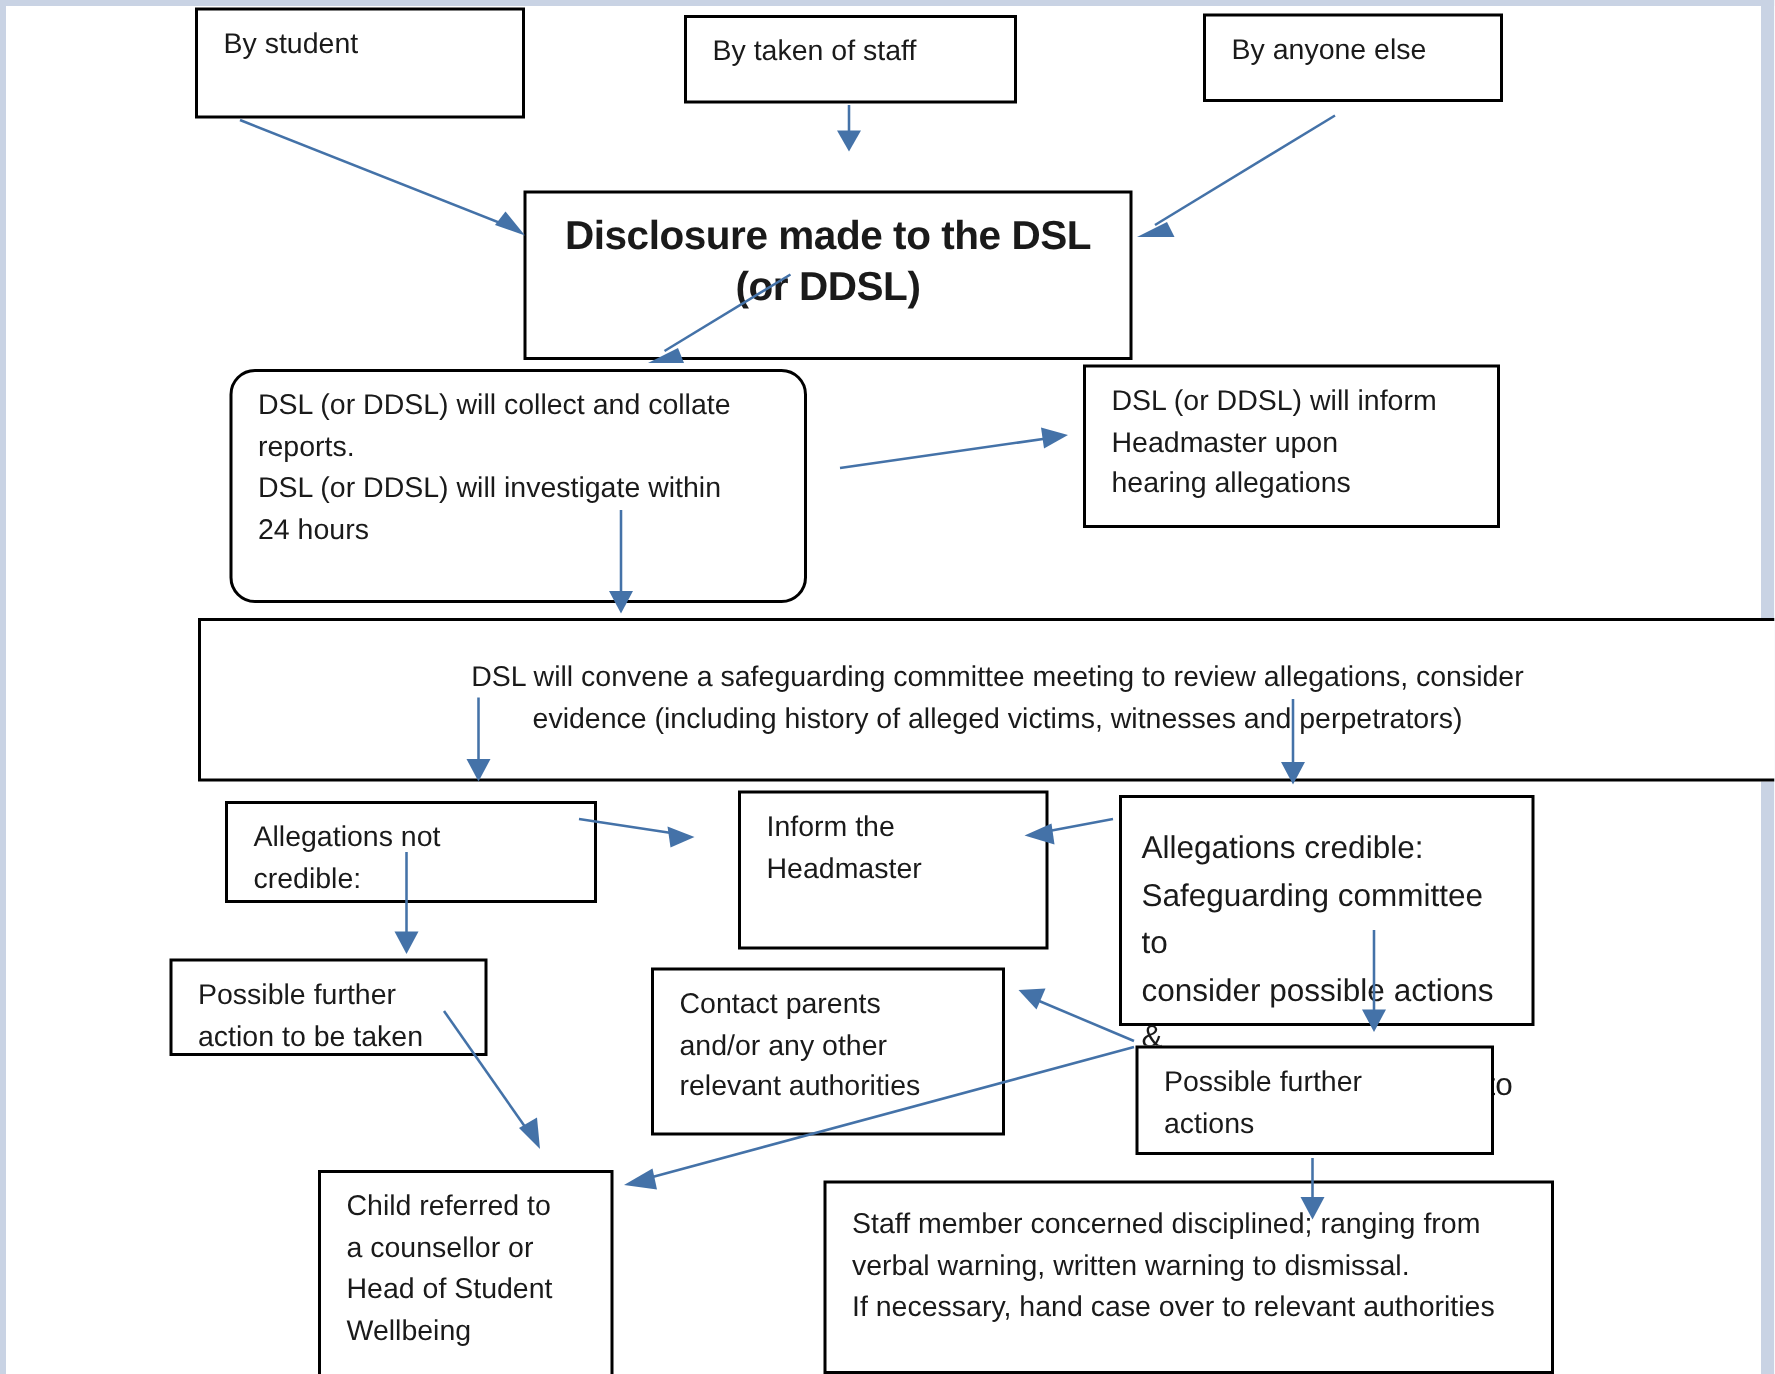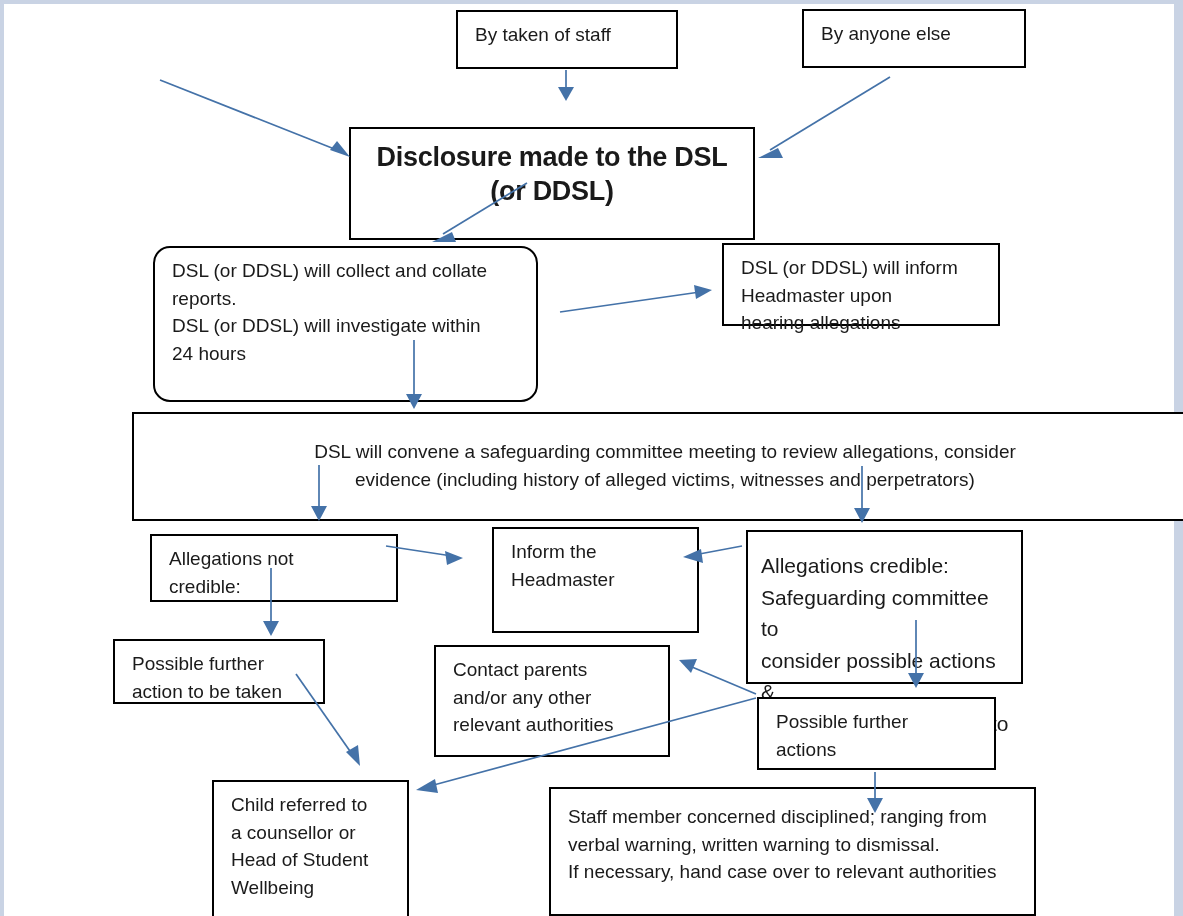--- a/index.html
+++ b/index.html
@@ -150,34 +150,35 @@
       <line x1="756" y1="698" x2="430" y2="786"></line>
       <polygon class="head" points="416,790 435,779 438,793"></polygon>
     </g>
 
     <g>
       <line x1="875" y1="772" x2="875" y2="802"></line>
       <polygon class="head" points="875,813 867,798 883,798"></polygon>
     </g>
   </svg>
 
+  <div class="node" style="left:130px; top:5px; width:220px; height:74px;">By student</div>
 
   <div class="node" style="left:456px; top:10px; width:222px; height:59px;">By taken of staff</div>
 
-  <div class="node" style="left:802px; top:9px; width:224px; height:59px;">By anyone else</div>
+  <div class="node" style="left:802px; top:9px; width:200px; height:59px;">By anyone else</div>
 
   <div class="node title" style="left:349px; top:101px; width:406px; height:113px;margin-top:26px;">Disclosure made to the DSL
 (or DDSL)</div>
 
   <div class="node" style="left:153px; top:246px; width:385px; height:156px;border-radius:17px;">DSL (or DDSL) will collect and collate
 reports.
 DSL (or DDSL) will investigate within
 24 hours</div>
 
-  <div class="node" style="left:722px; top:243px; width:278px; height:83px;">DSL (or DDSL) will inform
+  <div class="node" style="left:722px; top:243px; width:278px; height:109px;">DSL (or DDSL) will inform
 Headmaster upon
 hearing allegations</div>
 
   <div class="node" style="left:132px; top:412px; width:1063px; height:109px; padding-top:24px;text-align:center;">DSL will convene a safeguarding committee meeting to review allegations, consider
 evidence (including history of alleged victims, witnesses and perpetrators)</div>
 
   <div class="node" style="left:150px; top:534px; width:248px; height:68px;">Allegations not
 credible:</div>
 
   <div class="node" style="left:492px; top:527px; width:207px; height:106px;">Inform the

